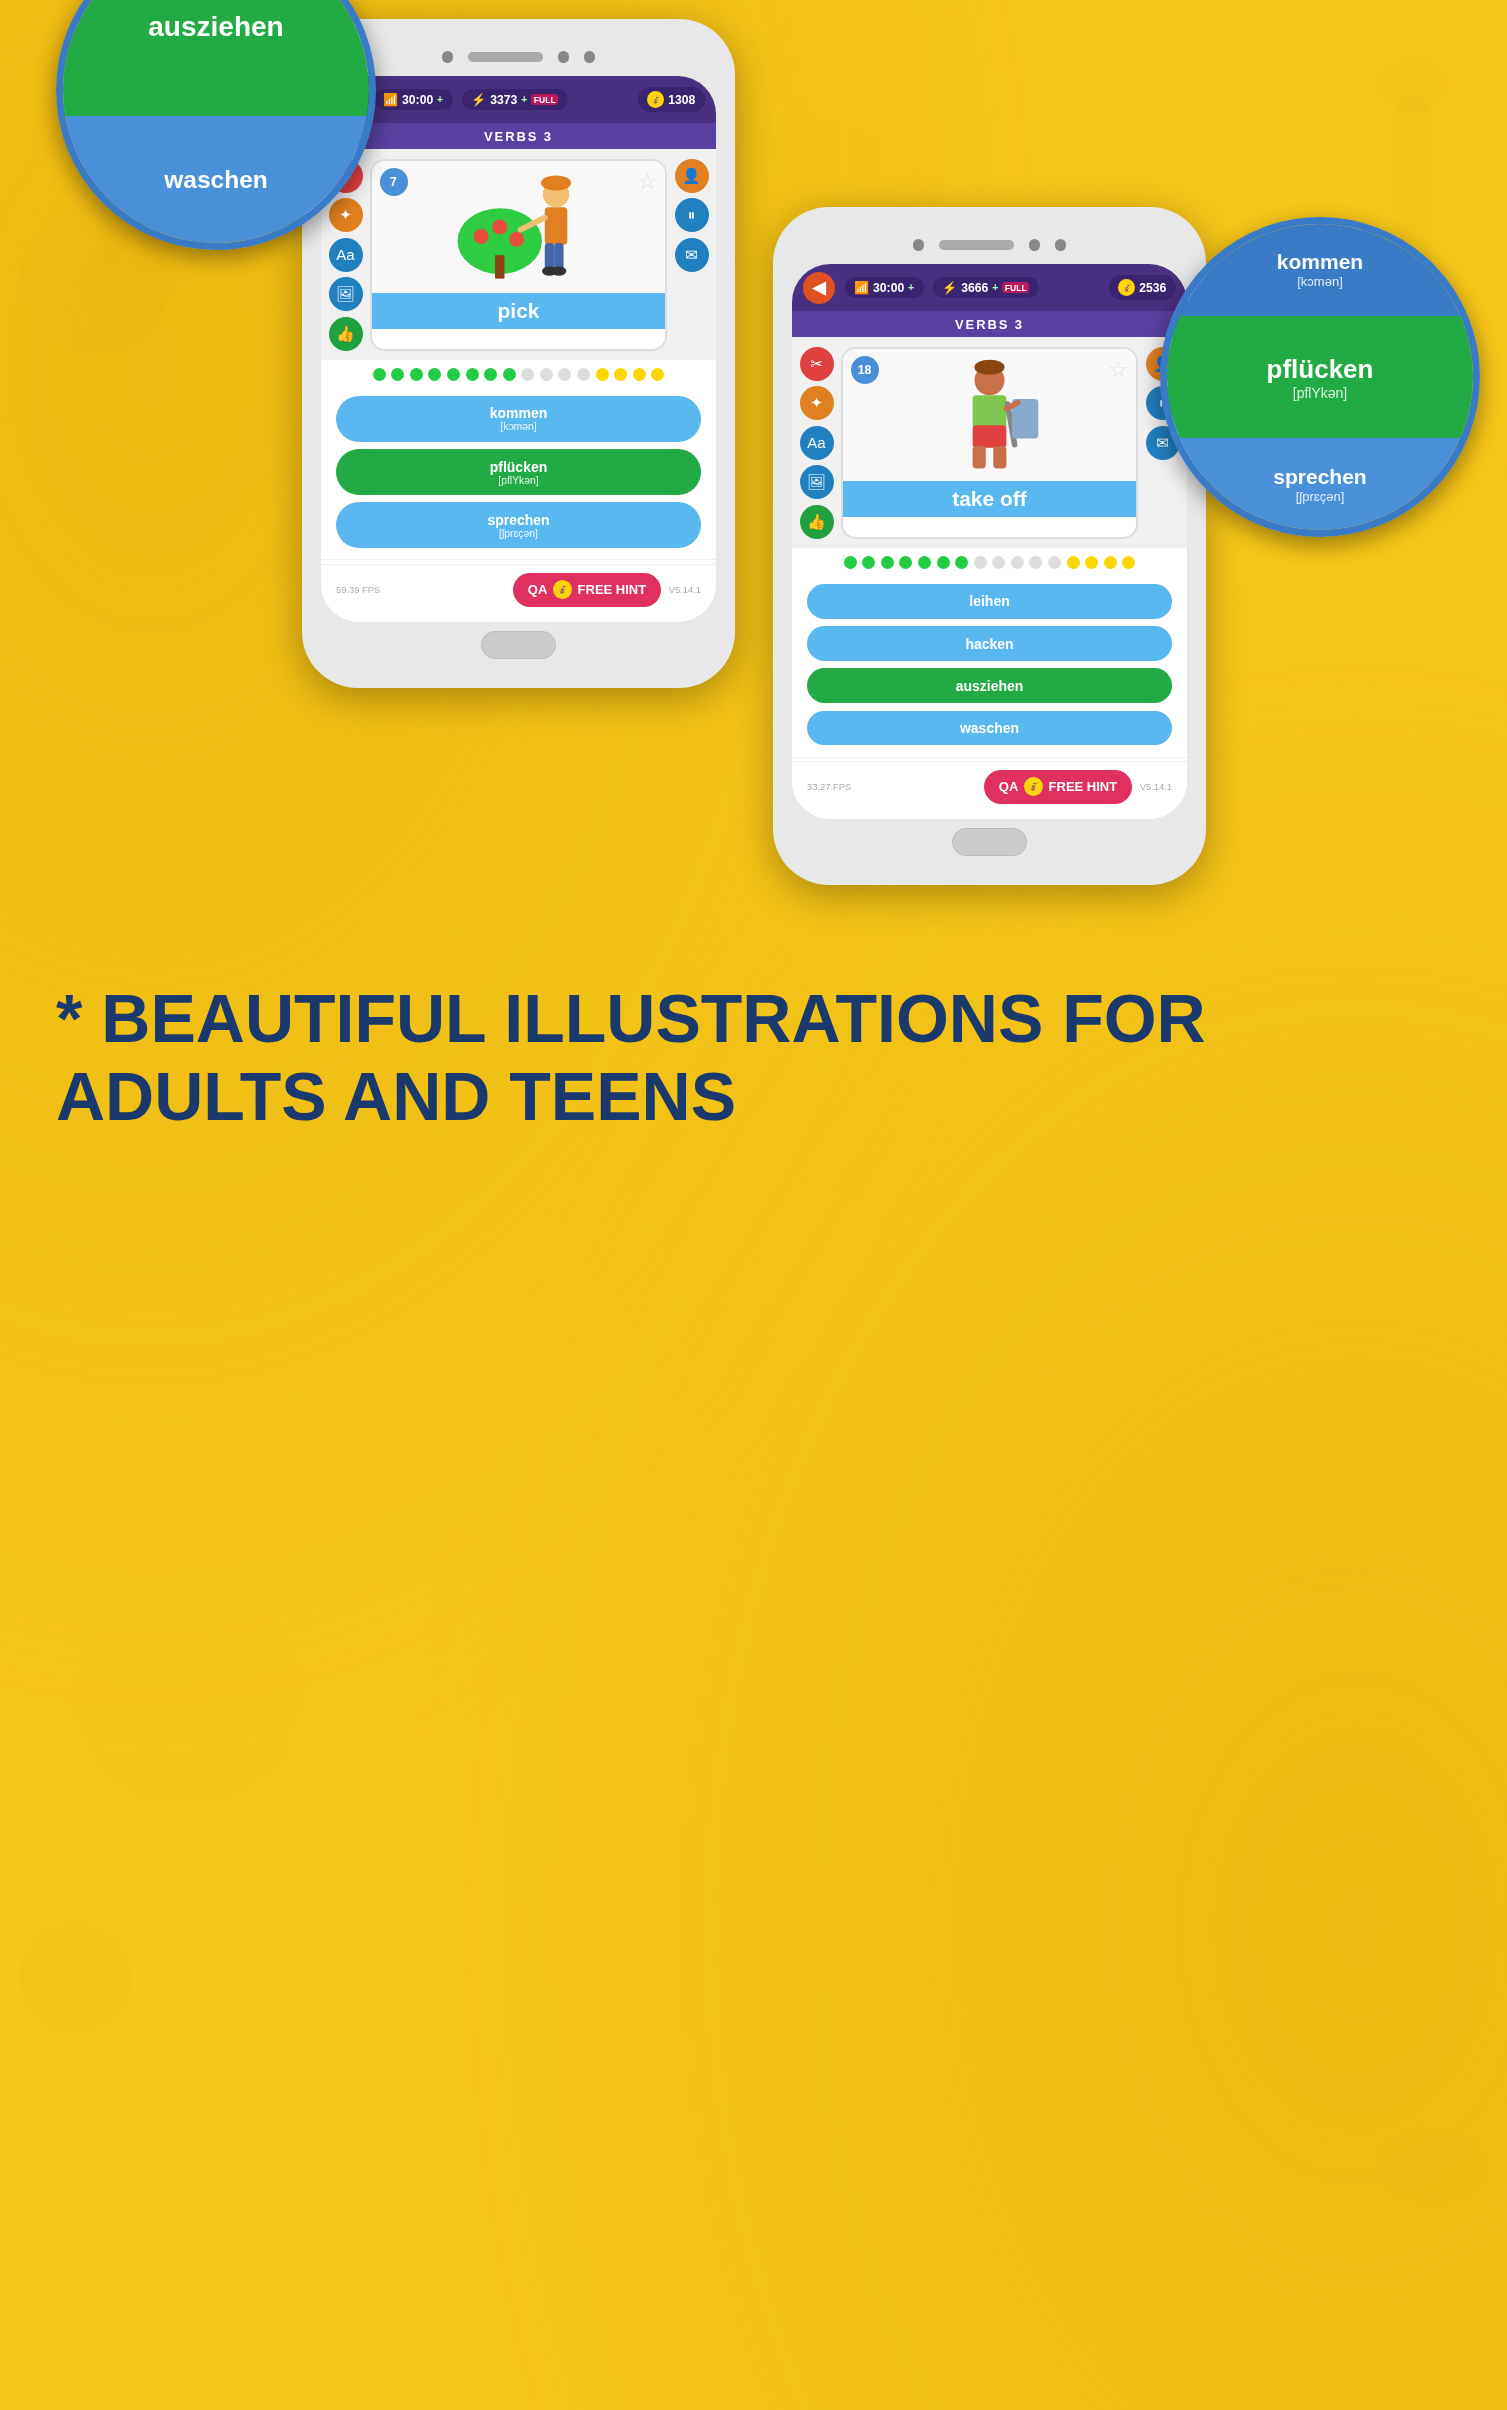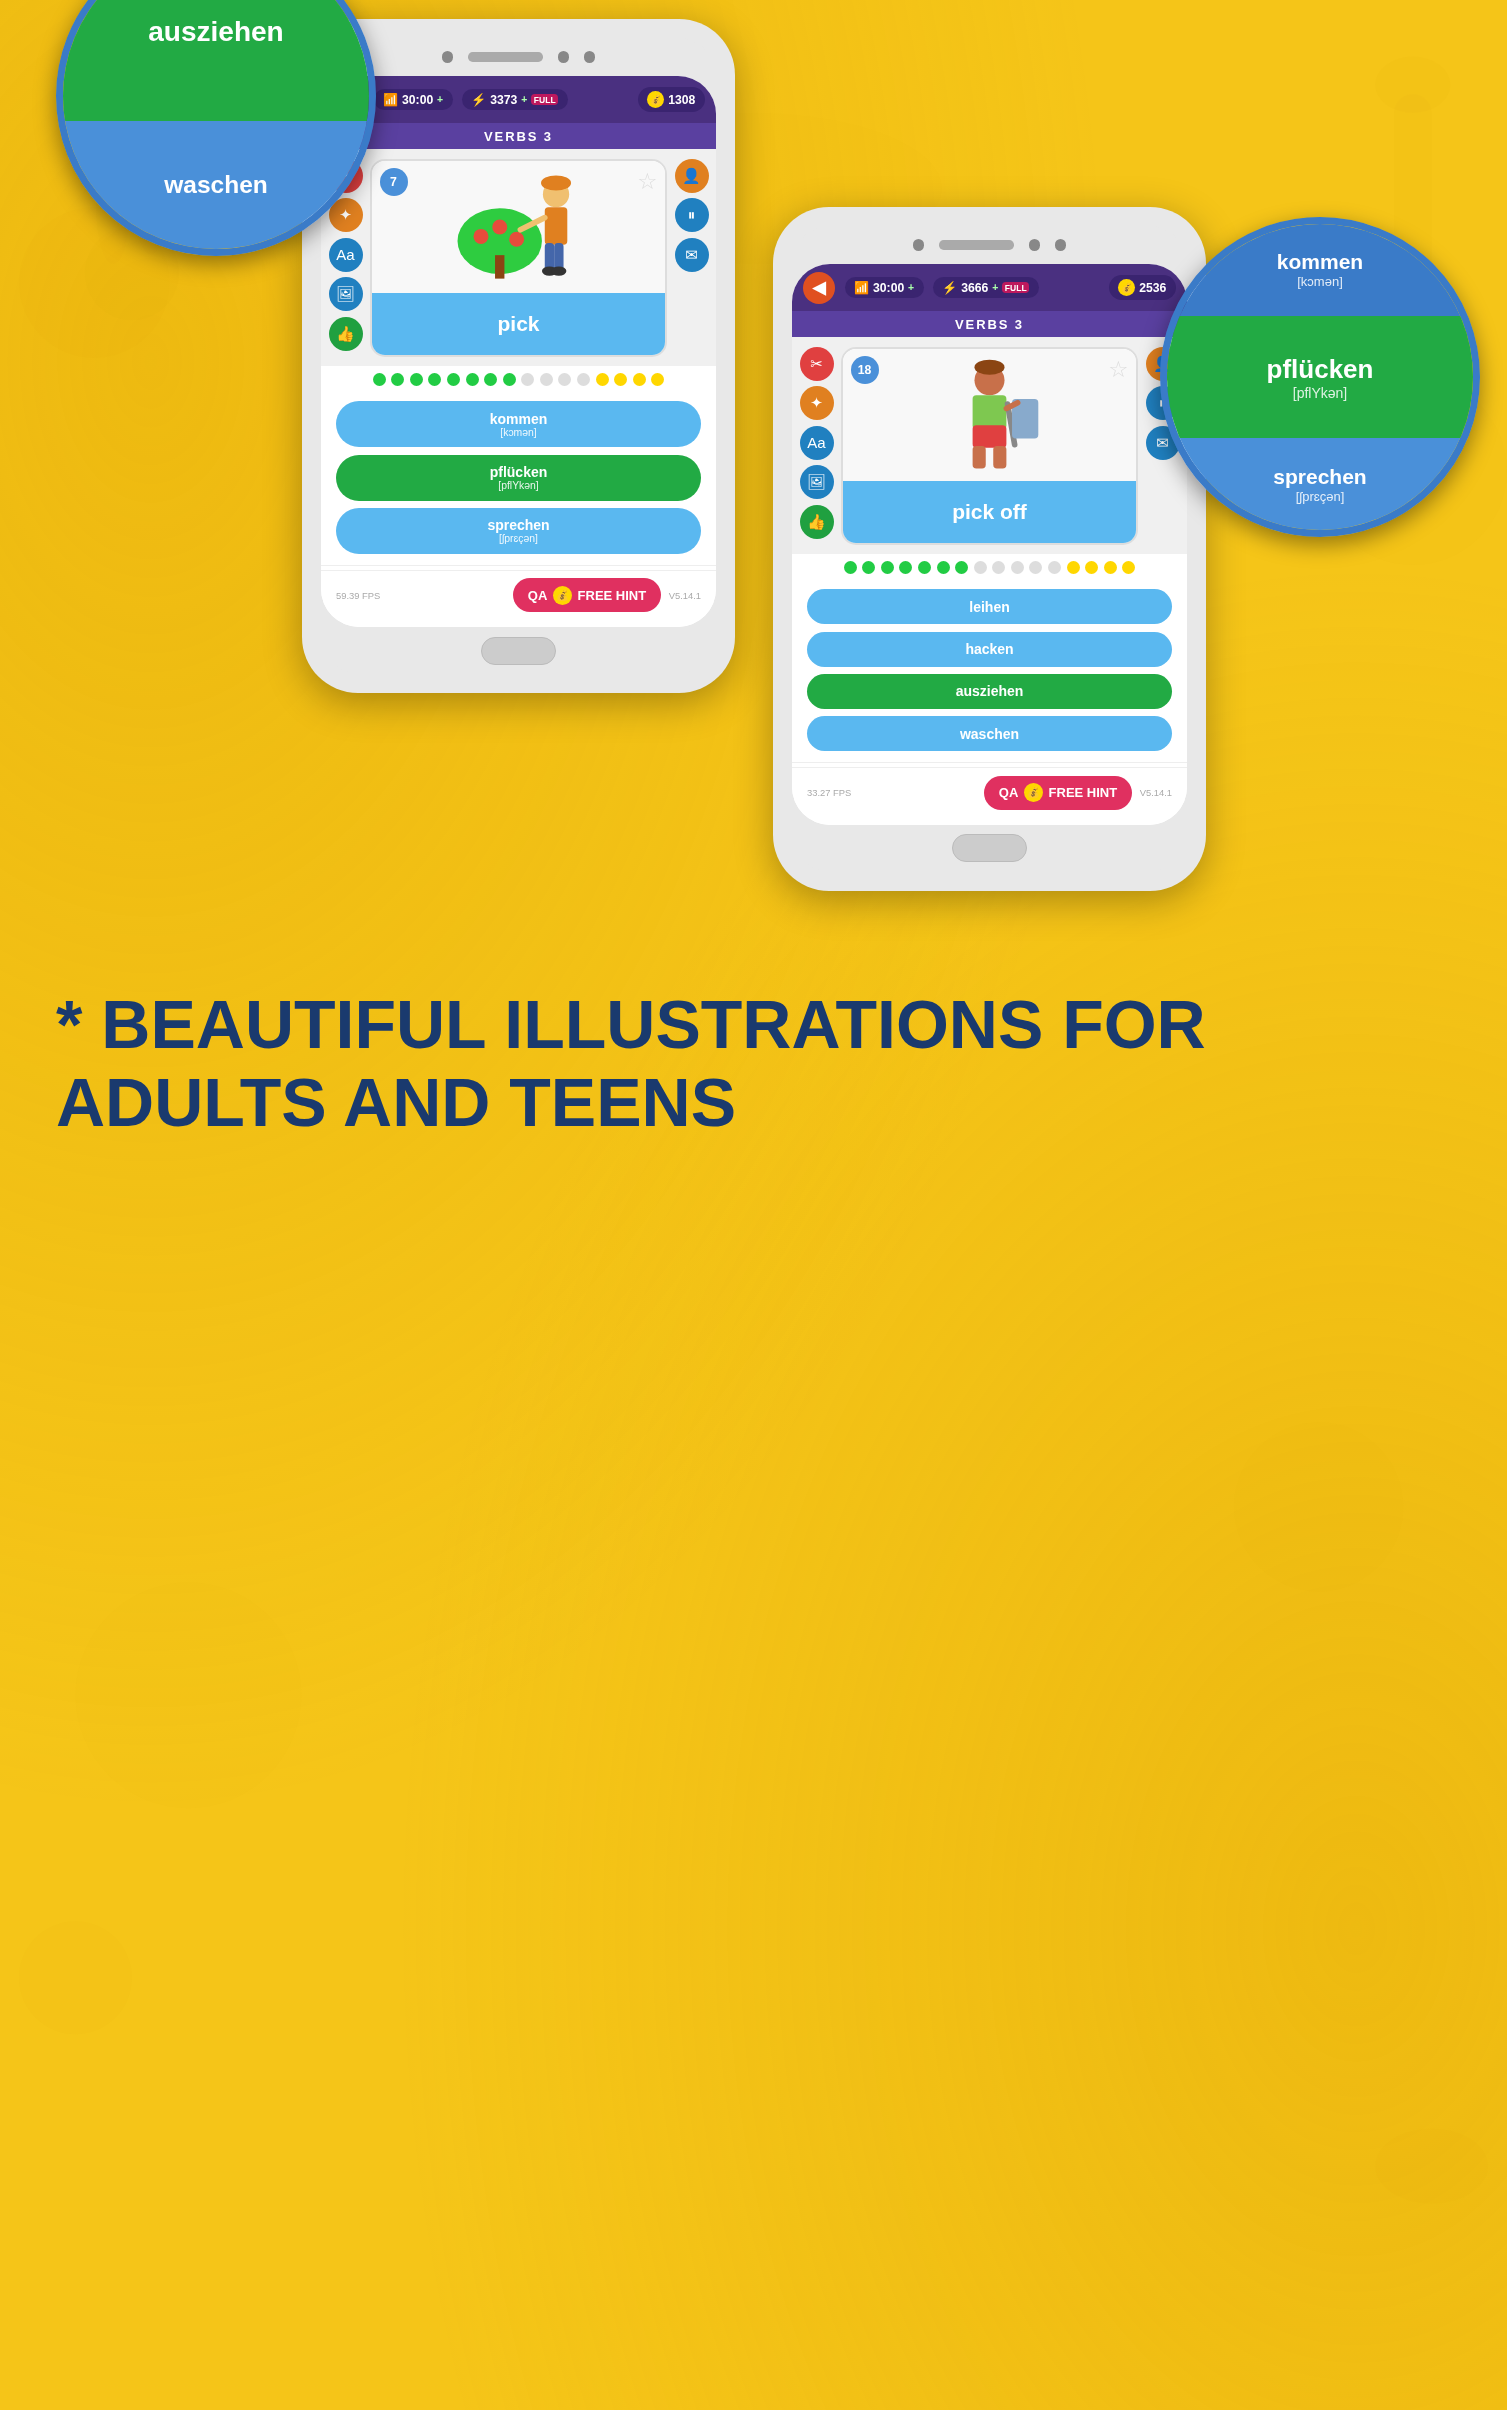--- a/index.html
+++ b/index.html
@@ -269,21 +269,21 @@
       background: #f8f8f8;
       font-size: 56px;
     }
 
     .card-word {
       background: #5ab8f0;
       color: white;
       text-align: center;
       font-size: 21px;
       font-weight: bold;
-      padding: 19px;
+      padding: 6px;
     }
 
     .right-side-buttons {
       display: flex;
       flex-direction: column;
       gap: 5.6px;
     }
 
     
     .progress-dots {
@@ -629,21 +629,21 @@
 
                   <rect x="62" y="98" width="14" height="24" rx="4" fill="#c8704a"></rect>
                   <rect x="84" y="98" width="14" height="24" rx="4" fill="#c8704a"></rect>
 
                   <rect x="100" y="50" width="6" height="50" rx="3" fill="#888" transform="rotate(-10 103 75)"></rect>
                   <rect x="104" y="48" width="28" height="42" rx="4" fill="#88aacc"></rect>
 
                   <line x1="98" y1="58" x2="110" y2="52" stroke="#c8704a" stroke-width="6" stroke-linecap="round"></line>
                 </svg>
               </div>
-              <div class="card-word">pick off</div>
+              <div class="card-word">take off</div>
             </div>
 
             <div class="right-side-buttons">
               <div class="side-btn side-btn-orange">👤</div>
               <div class="side-btn side-btn-blue">⏸</div>
               <div class="side-btn side-btn-blue">✉</div>
             </div>
           </div>
 
           <div class="progress-dots">

